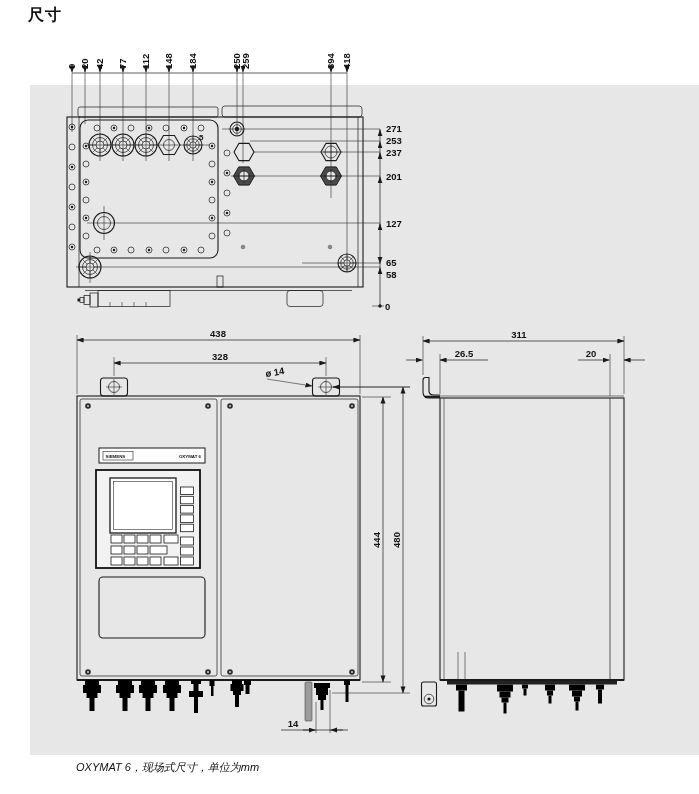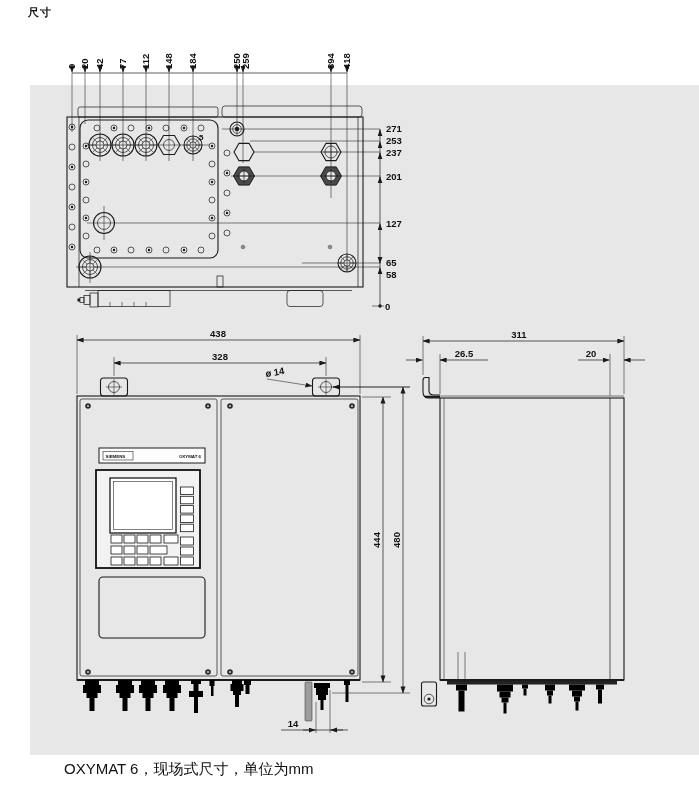--- a/index.html
+++ b/index.html
@@ -1,18 +1,18 @@
 <!DOCTYPE html>
 <html><head>
 <meta charset="utf-8">
 <style>
   html,body{margin:0;padding:0;background:#fff;}
   body{width:699px;height:794px;position:relative;font-family:"Liberation Sans",sans-serif;color:#111;}
-  .title{position:absolute;left:28px;top:5px;font-size:11px;font-weight:bold;letter-spacing:1px;}
-  .caption{position:absolute;left:64px;top:760px;font-size:15px;}
+  .title{position:absolute;left:28px;top:5px;font-size:16px;font-weight:bold;letter-spacing:1px;}
+  .caption{position:absolute;left:76px;top:760px;font-size:11px;font-style:italic;}
   svg{position:absolute;left:0;top:0;}
   svg line, svg rect.o, svg circle.o, svg path.o, svg polygon.o{stroke:#1a1a1a;fill:none;}
   .w1{stroke-width:1.1}.w07{stroke-width:.7}.w05{stroke-width:.55}.w2{stroke-width:2.2}
   .fill{fill:#1a1a1a;stroke:none}
   text{font-family:"Liberation Sans",sans-serif;font-weight:bold;fill:#111;}
   .dim{font-size:9.5px}.small{font-size:8px}.tiny{font-size:4.4px}
 </style>
 </head>
 <body>
 

